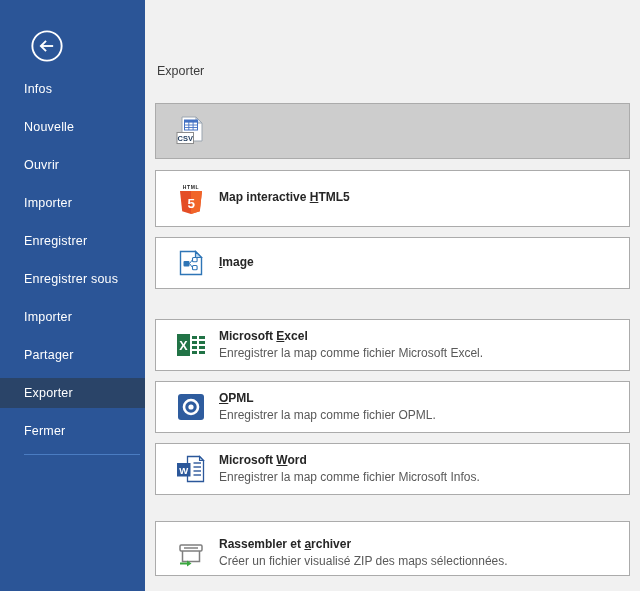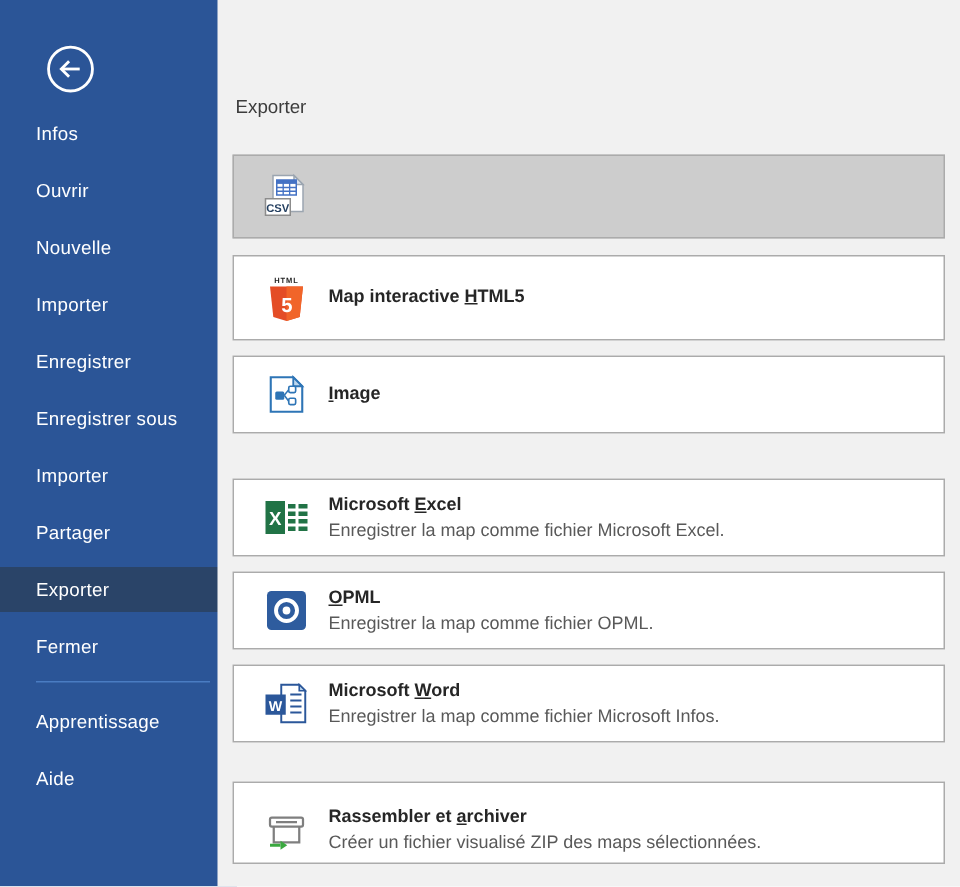--- a/index.html
+++ b/index.html
@@ -102,37 +102,33 @@
     <div class="back-button">
       <svg width="36" height="36" viewBox="0 0 36 36">
         <circle cx="18" cy="18" r="15.5" fill="none" stroke="#ffffff" stroke-width="2"></circle>
         <line x1="11.5" y1="18" x2="24.5" y2="18" stroke="#ffffff" stroke-width="2"></line>
         <polyline points="17,12.5 11.5,18 17,23.5" fill="none" stroke="#ffffff" stroke-width="2" stroke-linejoin="miter"></polyline>
       </svg>
     </div>
 
     <ul class="nav-list">
       <li>Infos</li>
+      <li>Nouvelle</li>
       <li>Ouvrir</li>
-      <li>Nouvelle</li>
       <li>Importer</li>
       <li>Enregistrer</li>
       <li>Enregistrer sous</li>
       <li>Importer</li>
       <li>Partager</li>
       <li class="selected">Exporter</li>
       <li>Fermer</li>
     </ul>
 
     <div class="sidebar-separator"></div>
 
-    <ul class="nav-list">
-      <li>Apprentissage</li>
-      <li>Aide</li>
-    </ul>
   </div>
 
   <div class="main">
 
     <div class="main-header">Exporter</div>
 
     <div class="export-list">
 
       <div class="export-item selected">
         <svg class="item-icon" viewBox="0 0 32 32">

